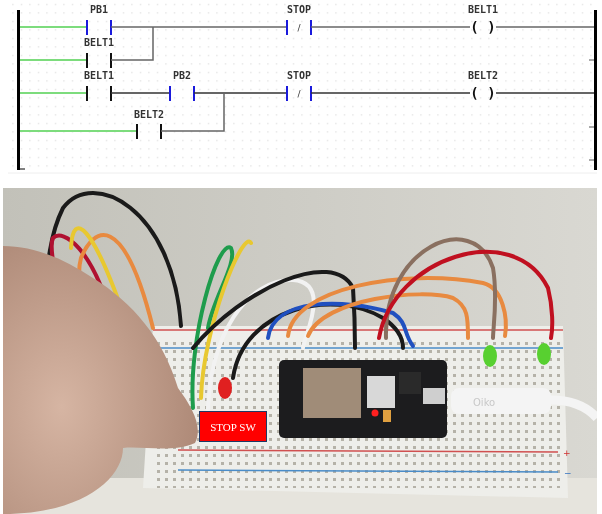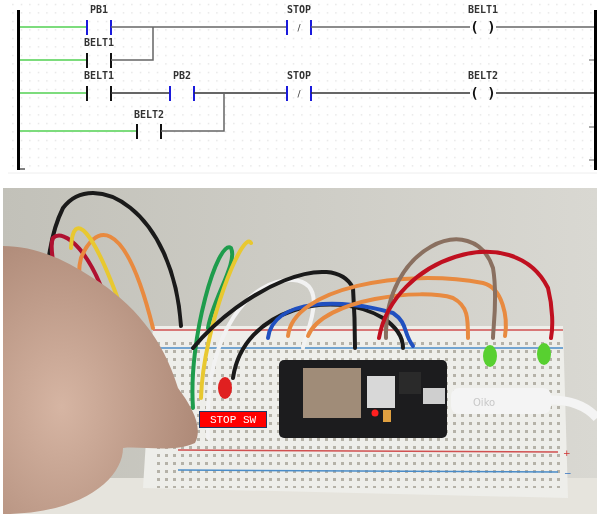--- a/index.html
+++ b/index.html
@@ -2,23 +2,23 @@
 <html><head>
 <meta charset="utf-8">
 <style>
   html, body { margin: 0; padding: 0; background: #ffffff; }
   body { width: 602px; height: 514px; position: relative; overflow: hidden; font-family: "DejaVu Sans", sans-serif; }
   #ladder { position: absolute; left: 0; top: 0; width: 602px; height: 180px; }
   .lbl { font-family: "DejaVu Sans Mono", monospace; font-size: 10px; font-weight: bold; fill: #333; }
   #photo { position: absolute; left: 3px; top: 188px; width: 594px; height: 326px; overflow: hidden; background: #c9c8c0; }
   #photo svg { position: absolute; left: 0; top: 0; }
   #stop-label {
-    position: absolute; left: 199px; top: 411px; width: 68px; height: 17px;
+    position: absolute; left: 199px; top: 411px; width: 68px; height: 31px;
     background: #ff0000; border: 1px solid #1f3864; color: #ffffff;
-    font-family: Liberation Mono, monospace; font-size: 11px;
+    font-family: Liberation Serif, serif; font-size: 11px;
     display: flex; align-items: center; justify-content: center; box-sizing: border-box;
   }
 </style>
 </head>
 <body>
 
 <svg id="ladder" viewBox="0 0 602 180">
   <defs>
     <pattern id="dots" x="0" y="0" width="8.5" height="8.5" patternUnits="userSpaceOnUse">
       <rect x="4" y="4" width="1" height="1" fill="#c8c8c8"></rect>

